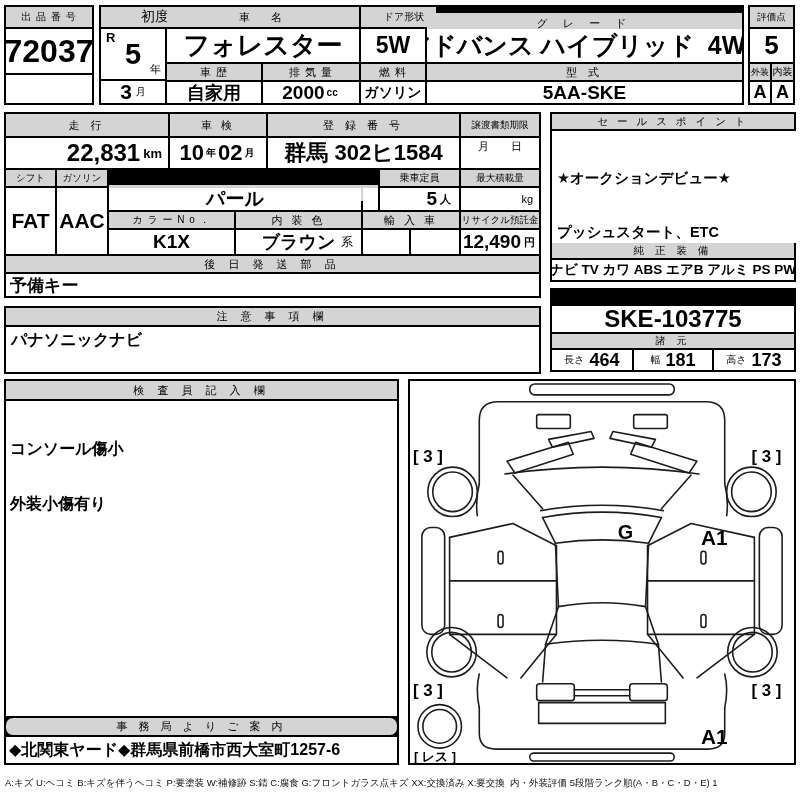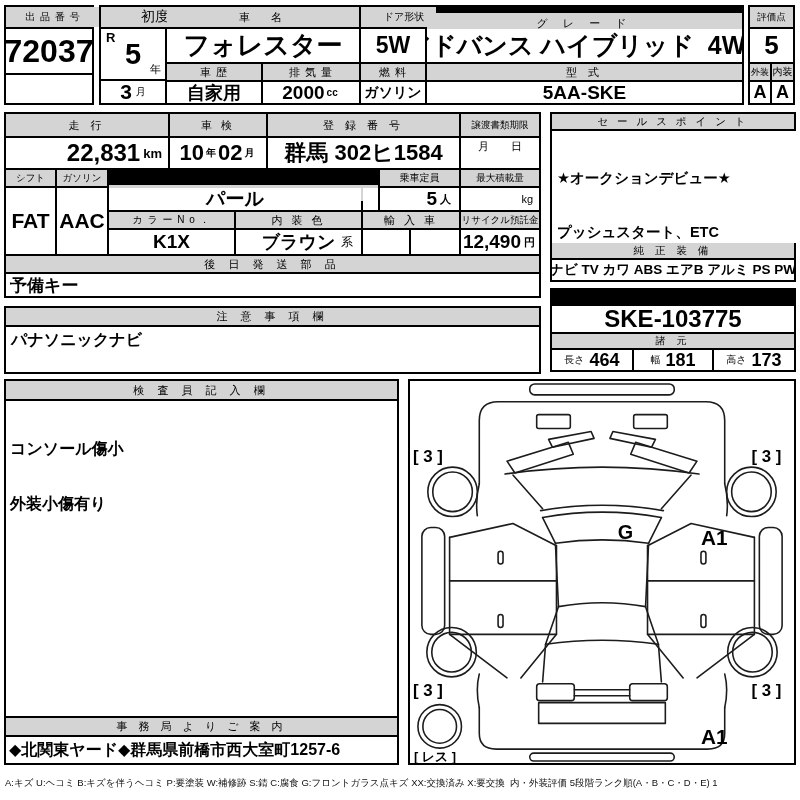--- a/index.html
+++ b/index.html
@@ -20,21 +20,21 @@
   .legend{position:absolute;left:5px;top:777px;width:792px;font-size:9.5px;color:#111;
           white-space:pre;letter-spacing:0px;}
   svg text{font-family:"Liberation Sans","DejaVu Sans",sans-serif;}
 </style>
 </head>
 <body>
 
 <div class="page">
 
   <div class="blk" style="left:4px;top:5px;width:90px;height:100px;">
-    <div class="cell hdr" style="left:2px;top:2px;width:94px;height:20px;font-size:10px;">出 品 番 号</div>
+    <div class="cell hdr" style="left:2px;top:2px;width:86px;height:20px;font-size:10px;">出 品 番 号</div>
     <div class="cell b" style="left:2px;top:24px;width:86px;height:44px;font-size:32px;">72037</div>
     <div class="cell" style="left:2px;top:70px;width:86px;height:28px;"></div>
   </div>
 
   <div class="blk" style="left:99px;top:5px;width:645px;height:100px;">
 
     <div class="cell hdr" style="left:2px;top:2px;width:64px;height:20px;font-size:14px;letter-spacing:0;padding-left:36px;">初度登録</div>
     <div class="cell" style="left:2px;top:24px;width:64px;height:50px;">
       <span class="b" style="position:absolute;left:5px;top:1px;font-size:13px;">R</span>
       <span class="b" style="font-size:29px;">5</span>
@@ -171,21 +171,21 @@
   </div>
 
   <div class="blk" style="left:4px;top:379px;width:395px;height:386px;">
     <div class="cell hdr" style="left:2px;top:2px;width:391px;height:18px;letter-spacing:5px;">検 査 員 記 入 欄</div>
     <div class="cell top left" style="left:2px;top:22px;width:391px;height:315px;">
       <div style="padding:2px 0 0 4px;">
         <div class="b" style="font-size:16px;line-height:19px;">コンソール傷小</div>
         <div class="b" style="font-size:16px;line-height:19px;">外装小傷有り</div>
       </div>
     </div>
-    <div class="cell hdr" style="left:2px;top:339px;width:391px;height:17px;letter-spacing:4px;">事 務 局 よ り ご 案 内</div>
+    <div class="cell hdr" style="left:2px;top:339px;width:391px;height:17px;letter-spacing:4px;border-radius:7px;">事 務 局 よ り ご 案 内</div>
     <div class="cell b left" style="left:2px;top:358px;width:391px;height:26px;font-size:16px;padding-left:3px;box-sizing:border-box;">◆北関東ヤード◆群馬県前橋市西大室町1257-6</div>
   </div>
 
   <div style="position:absolute;left:408px;top:379px;width:388px;height:386px;border:2px solid #000;box-sizing:border-box;background:#fff;">
     <svg width="384" height="382" viewBox="0 0 388 386">
       <g fill="none" stroke="#1c1c1c" stroke-width="1.6" stroke-linejoin="round" stroke-linecap="round">
 
         <rect x="121" y="3" width="146" height="11" rx="5"></rect>
 
         <path d="M70,104 L70,40 Q70,21 89,21 L299,21 Q318,21 318,40 L318,104"></path>

